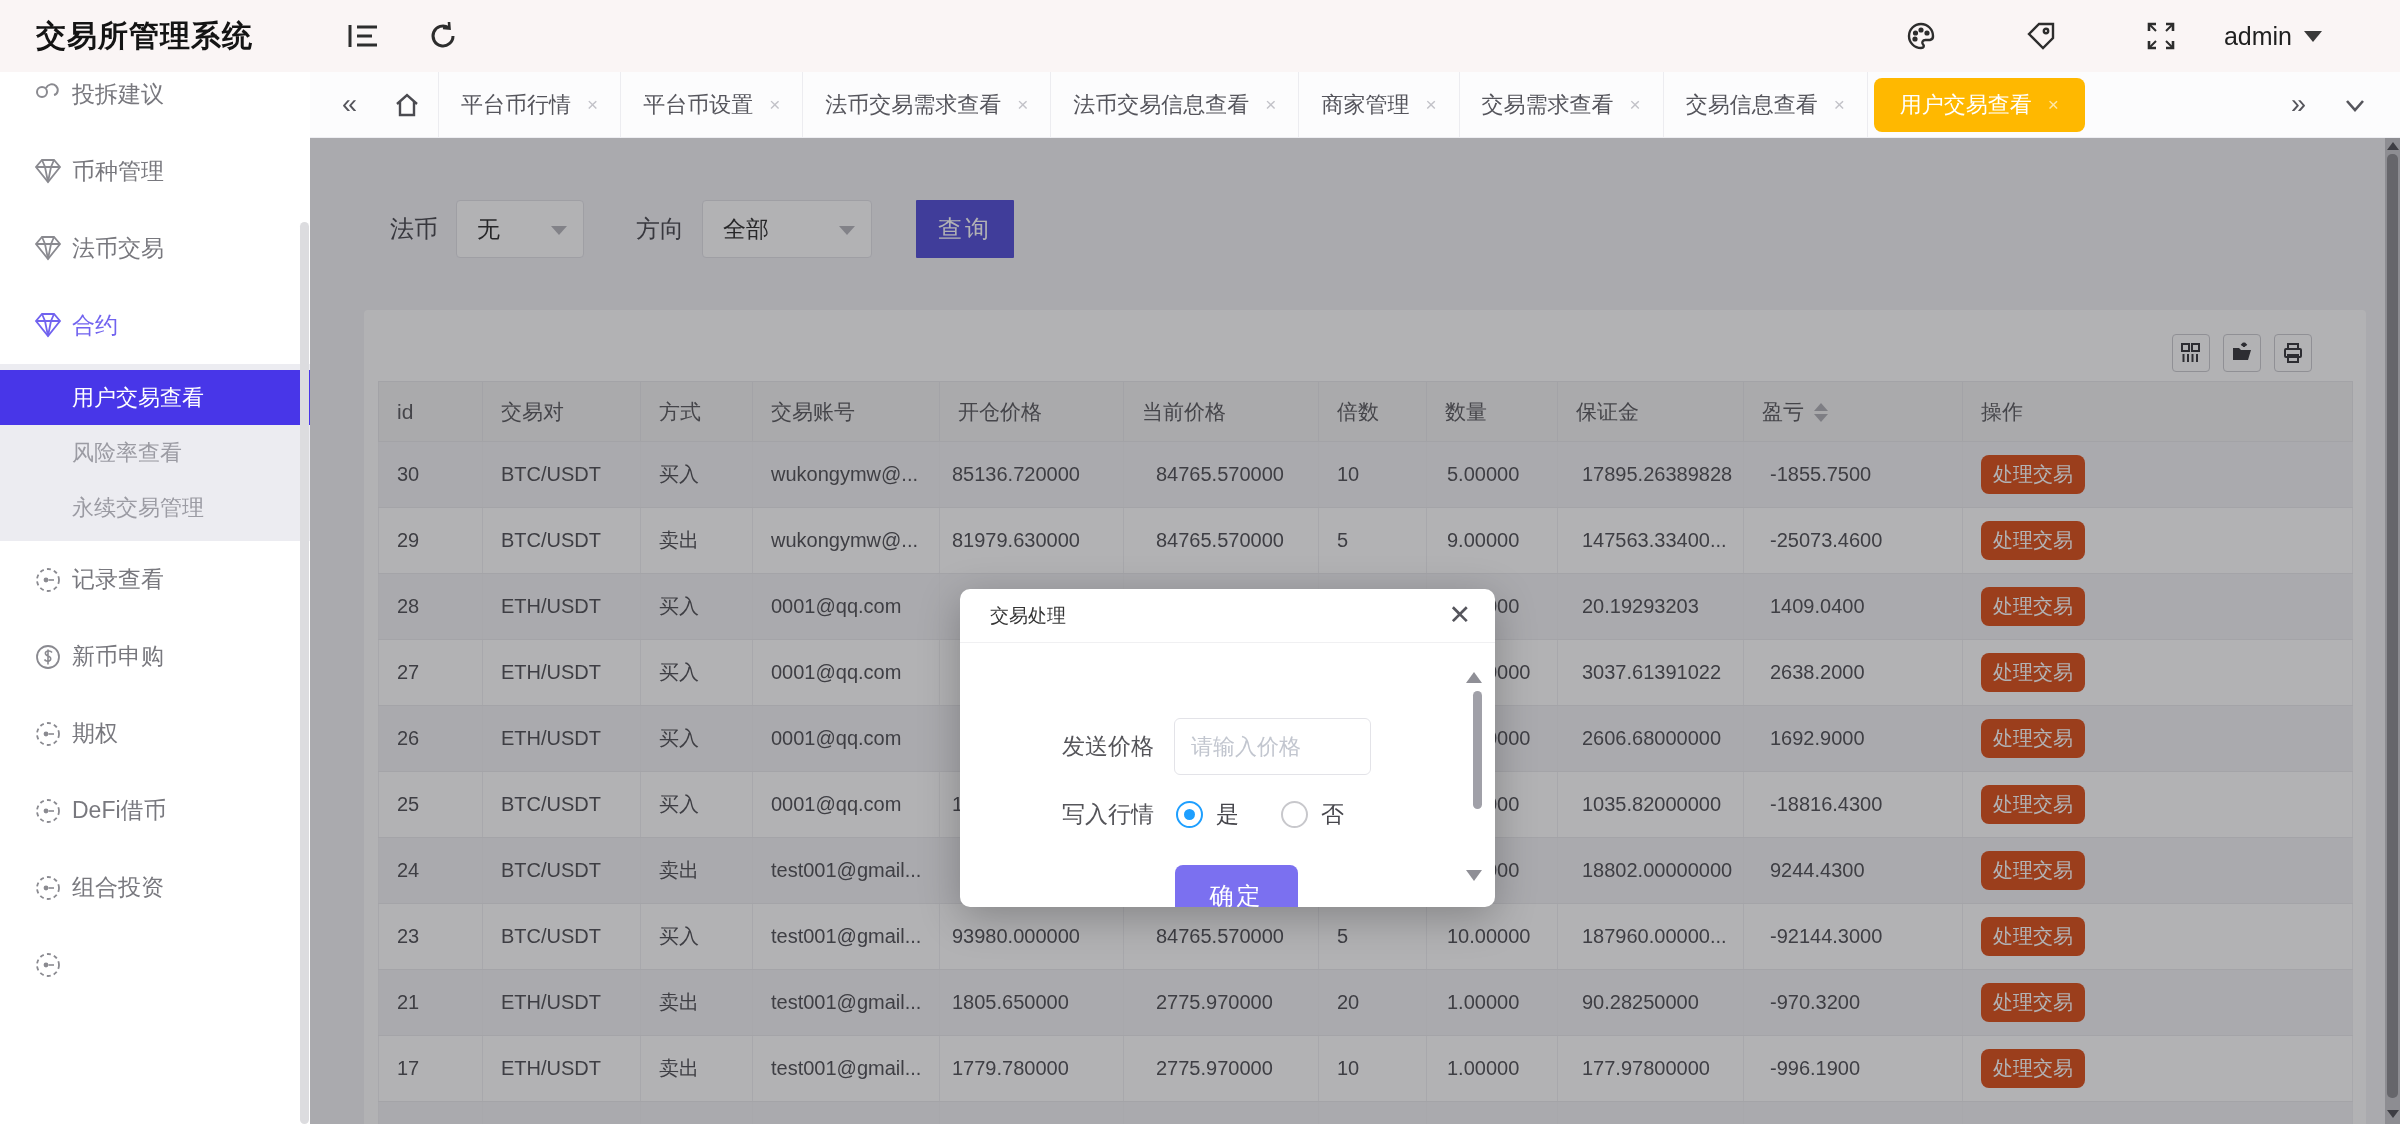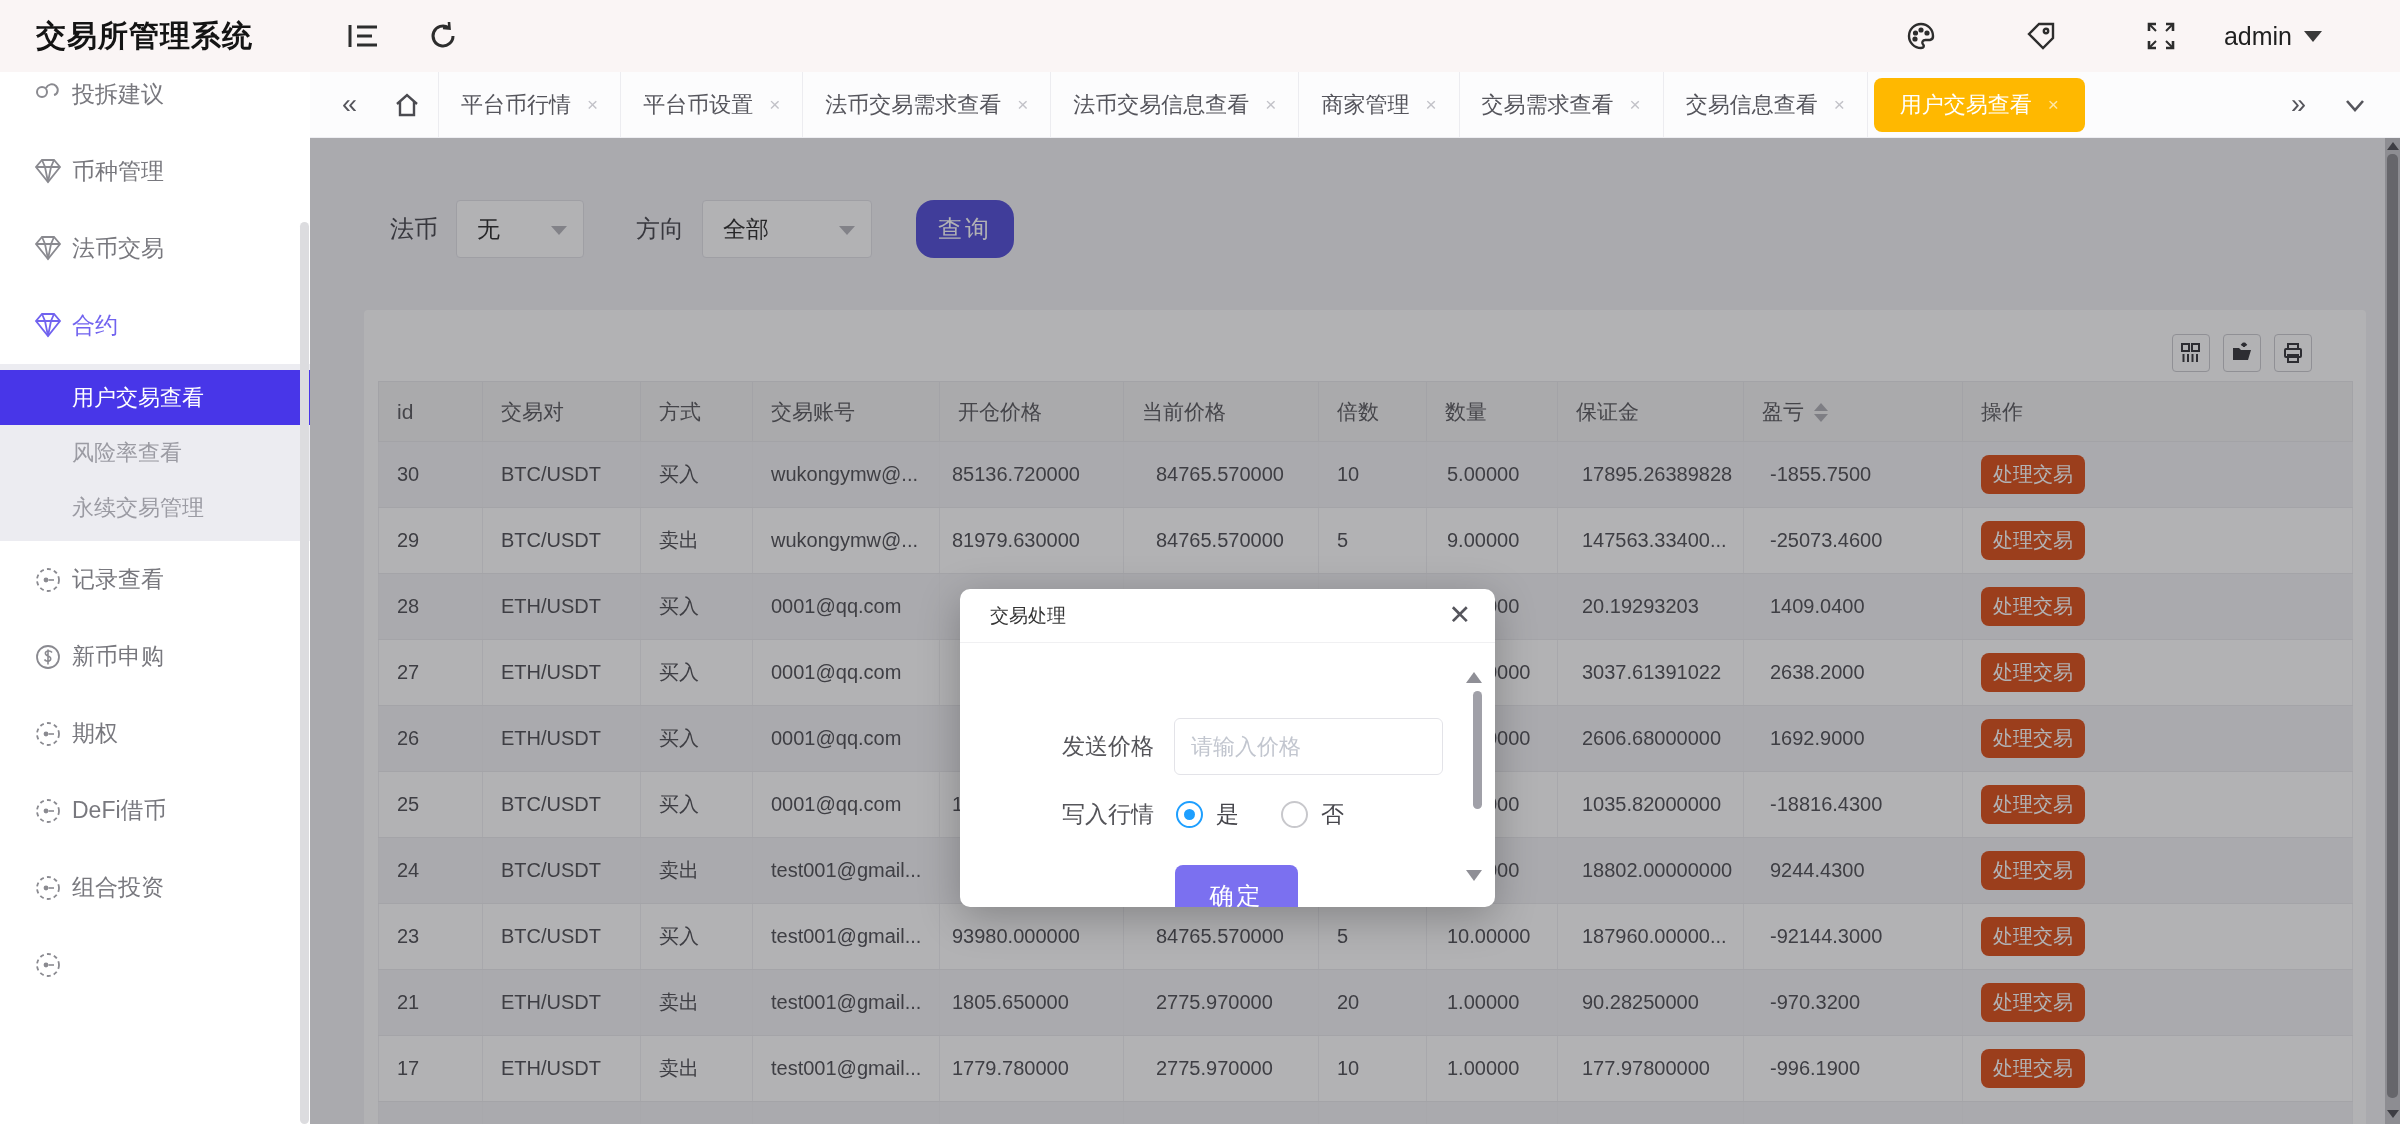--- a/index.html
+++ b/index.html
@@ -48,21 +48,21 @@
   
   .content { flex:1; position:relative; background:#f3f3f7; overflow:hidden; }
 
   .filters { position:absolute; top:62px; left:80px; display:flex; align-items:center; }
   .f-label { font-size:24px; color:#4c4c52; margin-right:18px; }
   .select { height:58px; background:#fff; border:1px solid #e3e3e8; border-radius:4px; position:relative; display:flex; align-items:center; cursor:pointer; }
   .select .sel-val { padding-left:20px; font-size:23px; color:#333; }
   .select .sel-caret { position:absolute; right:16px; top:25px; width:0; height:0; border-left:8px solid transparent; border-right:8px solid transparent; border-top:9px solid #b9b9bf; }
   .sel-fiat { width:128px; margin-right:52px; }
   .sel-dir { width:170px; }
-  .query-btn { margin-left:44px; width:98px; height:58px; background:#5753d9; border:none; border-radius:18px; color:#fff; font-size:24px; letter-spacing:3px; cursor:pointer; font-family:inherit; }
+  .query-btn { margin-left:44px; width:98px; height:58px; background:#5753d9; border:none; border-radius:1px; color:#fff; font-size:24px; letter-spacing:3px; cursor:pointer; font-family:inherit; }
 
   .card { position:absolute; left:54px; top:172px; width:2002px; height:960px; background:#ffffff; border-radius:4px; padding:14px; }
   .toolbar { height:57px; display:flex; align-items:center; justify-content:flex-end; padding-right:40px; gap:13px; }
   .tool-btn { width:38px; height:38px; border:1px solid #cdcdd2; border-radius:4px; display:flex; align-items:center; justify-content:center; color:#3c3c40; cursor:pointer; background:#fff; }
 
   table { table-layout:fixed; border-collapse:collapse; width:1974px; }
   th { height:60px; background:#f4f4f4; border:1px solid #e9e9ec; font-weight:normal; font-size:21px; color:#5f5f63; text-align:left; padding-left:18px; }
   td { height:66px; border-bottom:1px solid #ebebee; border-right:1px solid #f0f0f3; font-size:20px; color:#55555a; padding-left:18px; overflow:hidden; white-space:nowrap; }
   td:first-child { border-left:1px solid #f0f0f3; }
   tbody tr:nth-child(odd) { background:#f4f4f6; }
@@ -89,21 +89,21 @@
   .mask { position:absolute; inset:0; background:rgba(16,16,22,.32); z-index:10; }
   .modal { position:absolute; left:650px; top:451px; width:535px; height:318px; background:#fff; border-radius:10px; z-index:20; overflow:hidden; box-shadow:0 10px 40px rgba(0,0,0,.25); }
   .modal-head { height:54px; border-bottom:1px solid #f0f0f2; display:flex; align-items:center; }
   .modal-title { padding-left:30px; font-size:19px; color:#333; }
   .modal-close { margin-left:auto; margin-right:24px; font-size:27px; color:#55555c; cursor:pointer; line-height:1; }
   .modal-body { position:relative; height:264px; }
   .frow { position:absolute; left:0; right:34px; display:flex; align-items:center; }
   .frow.r1 { top:75px; }
   .frow.r2 { top:156px; }
   .flabel { width:194px; text-align:right; font-size:23px; color:#55555a; flex:none; }
-  .finput { margin-left:20px; width:269px; height:57px; border:1px solid #e3e3e8; border-radius:6px; padding:0 16px; font-size:22px; color:#333; outline:none; font-family:inherit; }
+  .finput { margin-left:20px; width:197px; height:57px; border:1px solid #e3e3e8; border-radius:6px; padding:0 16px; font-size:22px; color:#333; outline:none; font-family:inherit; }
   .finput::placeholder { color:#c2c6cf; }
   .radio { width:27px; height:27px; border-radius:50%; border:2px solid #c8c8cc; margin-left:22px; position:relative; cursor:pointer; flex:none; background:#fff; }
   .radio.checked { border-color:#1e9fff; }
   .radio.checked::after { content:""; position:absolute; left:6px; top:6px; width:11px; height:11px; border-radius:50%; background:#1e9fff; }
   .radio-lab { font-size:23px; color:#46464c; margin-left:13px; }
   .radio.second { margin-left:42px; }
   .confirm-btn { position:absolute; left:215px; top:222px; width:123px; height:62px; background:#7b70f0; border:none; border-radius:8px; color:#fff; font-size:24px; letter-spacing:3px; cursor:pointer; font-family:inherit; }
   .m-scroll-up { position:absolute; right:13px; top:12px; }
   .m-scroll-thumb { position:absolute; right:13px; top:48px; width:9px; height:118px; background:#a0a0a8; border-radius:5px; }
   .m-scroll-dn { position:absolute; right:13px; bottom:8px; }

